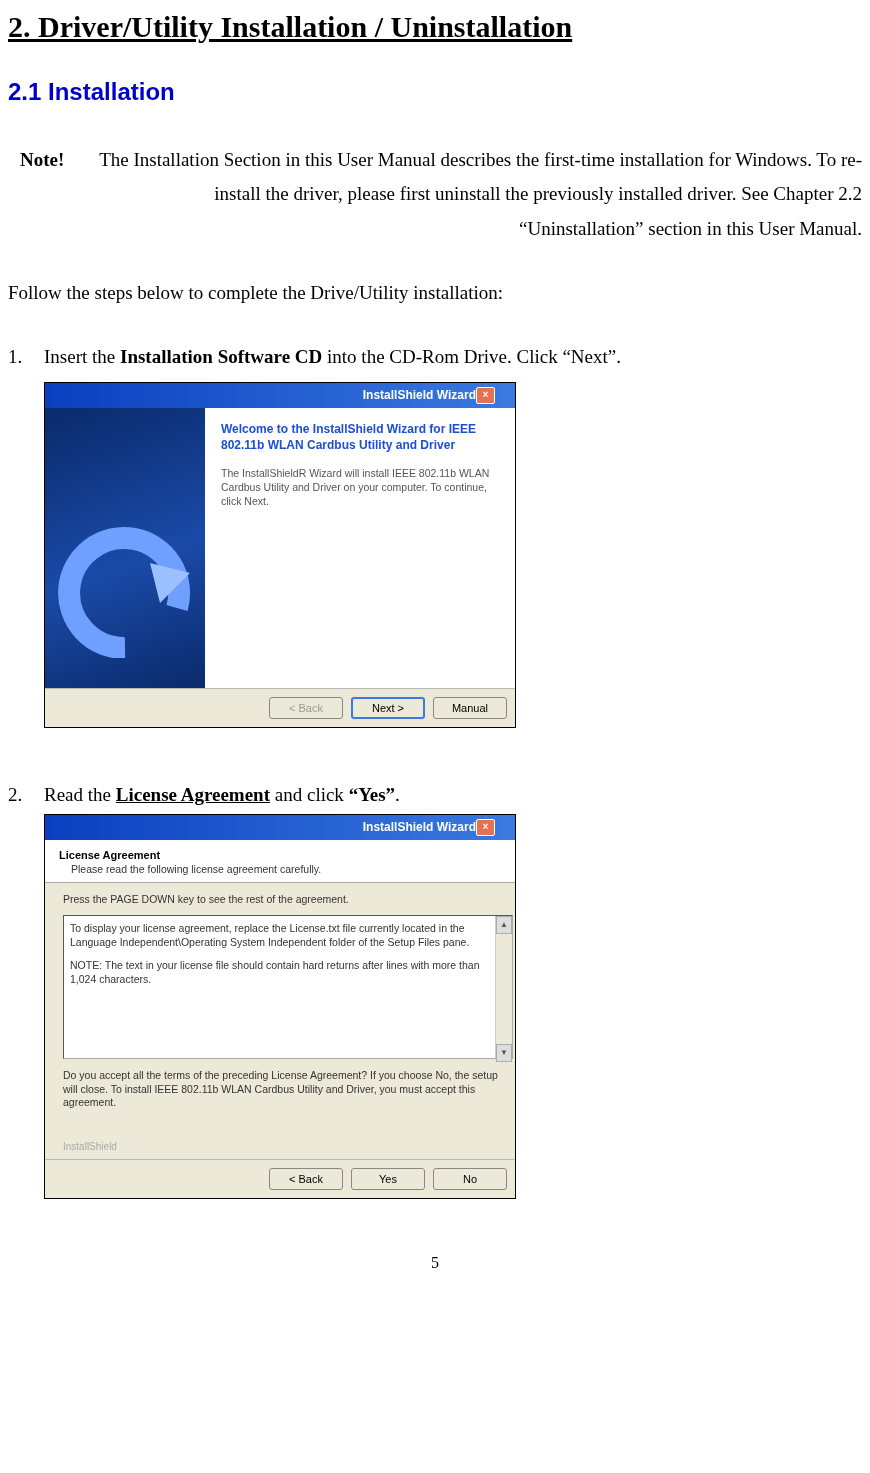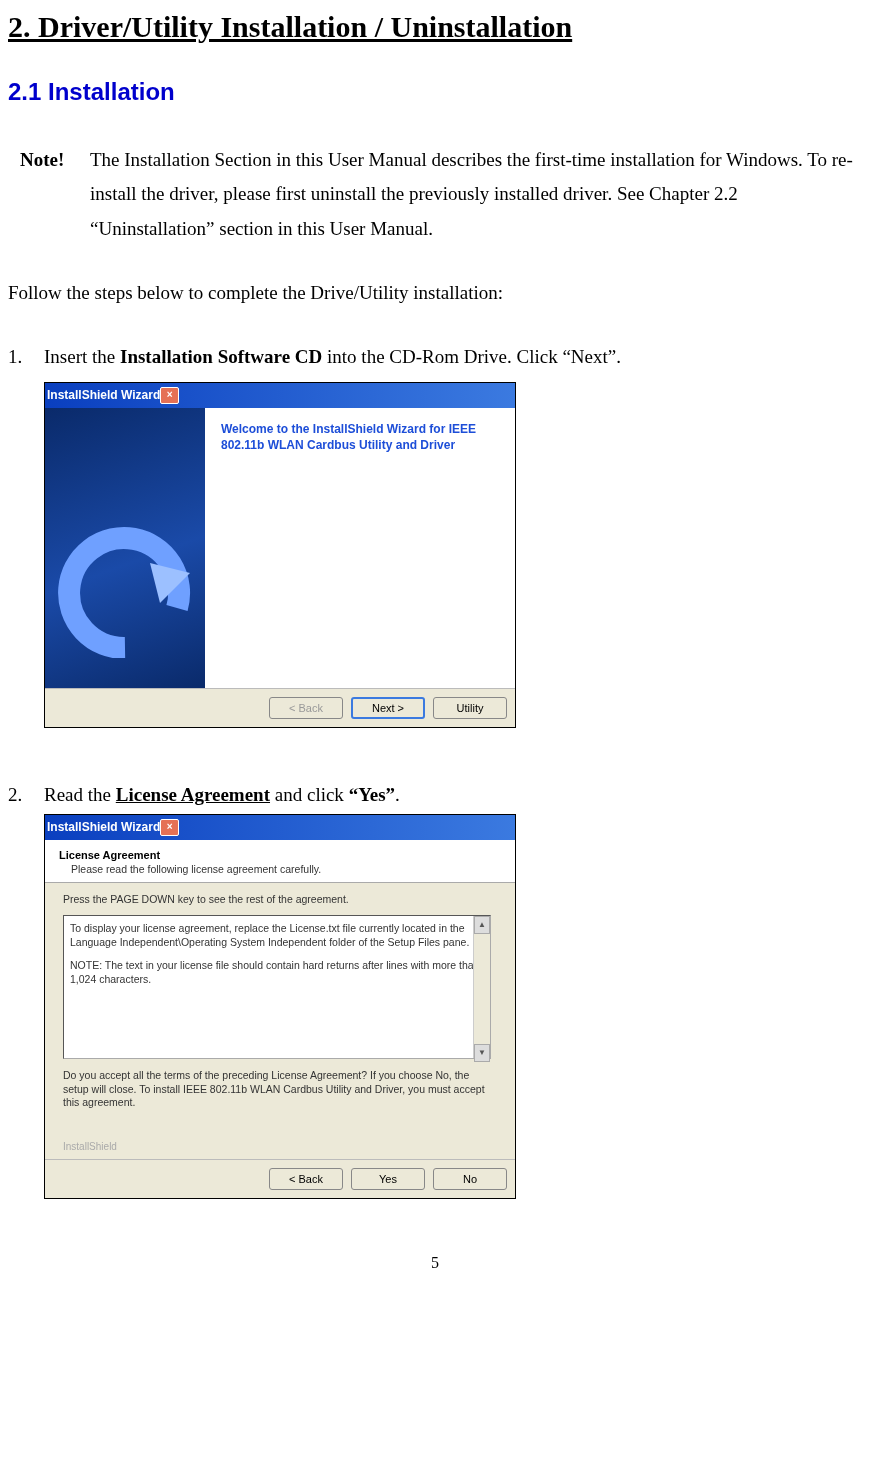--- a/index.html
+++ b/index.html
@@ -30,20 +30,21 @@
     margin-bottom: 30px;
     margin-left: 12px;
   }
   .note-label {
     font-weight: bold;
     width: 70px;
     flex-shrink: 0;
   }
   .note-body {
     flex: 1;
+    text-align: right;
   }
   .follow {
     margin-bottom: 30px;
   }
   .step {
     display: flex;
     margin-bottom: 8px;
   }
   .step-num {
     width: 36px;
@@ -58,24 +59,24 @@
     background: #ece9d8;
     font-family: Tahoma, Arial, sans-serif;
     font-size: 11px;
     line-height: 1.3;
     margin-bottom: 50px;
   }
   .wz-title {
     background: linear-gradient(to right, #0a3fbf, #3b7ae0);
     color: #fff;
     font-weight: bold;
-    padding: 4px 2px;
+    padding: 4px 20px;
     font-size: 12px;
     display: flex;
-    justify-content: flex-start;
+    justify-content: flex-end;
     align-items: center;
   }
   .wz-close {
     width: 17px;
     height: 15px;
     background: #e57155;
     border: 1px solid #fff;
     border-radius: 2px;
     color: #fff;
     font-size: 10px;
@@ -130,21 +131,21 @@
   .wz-btn.default { border: 2px solid #3b7ae0; }
   .wz-header2 {
     background: #fff;
     padding: 8px 14px 6px 14px;
     border-bottom: 1px solid #aaa;
   }
   .wz-header2 .h2-title { font-weight: bold; font-size: 11px; }
   .wz-header2 .h2-sub { font-size: 10.5px; padding-left: 12px; color: #333; }
   .wz-body-2 {
     background: #ece9d8;
-    padding: 10px 24px 6px 18px;
+    padding: 10px 2px 6px 18px;
     height: 260px;
     display: flex;
     flex-direction: column;
     font-size: 10.5px;
     color: #333;
   }
   .wz-body-2 .instr { margin-bottom: 8px; }
   .lic-box {
     background: #fff;
     border: 1px inset #aaa;
@@ -207,26 +208,27 @@
   </div>
   <div class="wz-body-1">
     <div class="wz-side">
       <svg width="140" height="140" viewBox="0 0 140 140">
         <path d="M70 130 A55 55 0 1 1 122 90" fill="none" stroke="#6fa0ff" stroke-width="22"></path>
         <path d="M95 45 L135 55 L105 85 Z" fill="#9cc0ff"></path>
       </svg>
     </div>
     <div class="wz-right">
       <div class="wz-heading">Welcome to the InstallShield Wizard for IEEE 802.11b WLAN Cardbus Utility and Driver</div>
+      <div class="wz-desc">The InstallShieldR Wizard will install IEEE 802.11b WLAN Cardbus Utility and Driver on your computer.  To continue, click Next.</div>
     </div>
   </div>
   <div class="wz-footer">
     <button class="wz-btn disabled">&lt; Back</button>
     <button class="wz-btn default">Next &gt;</button>
-    <button class="wz-btn">Utility</button>
+    <button class="wz-btn">Manual</button>
   </div>
 </div>
 
 <div class="step" style="margin-bottom:2px;">
   <div class="step-num">2.</div>
   <div class="step-body">
     <span>Read the </span><u class="boldline">License Agreement</u><span> and click </span><span class="bold">“Yes”</span><span>.</span>
   </div>
 </div>
 

